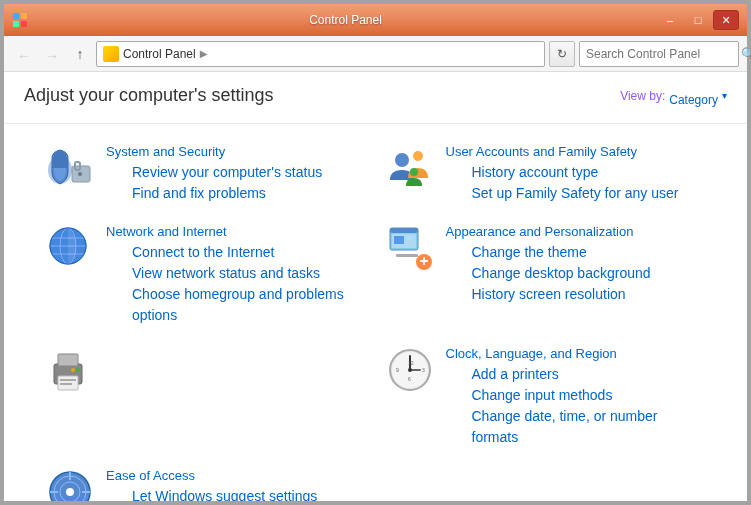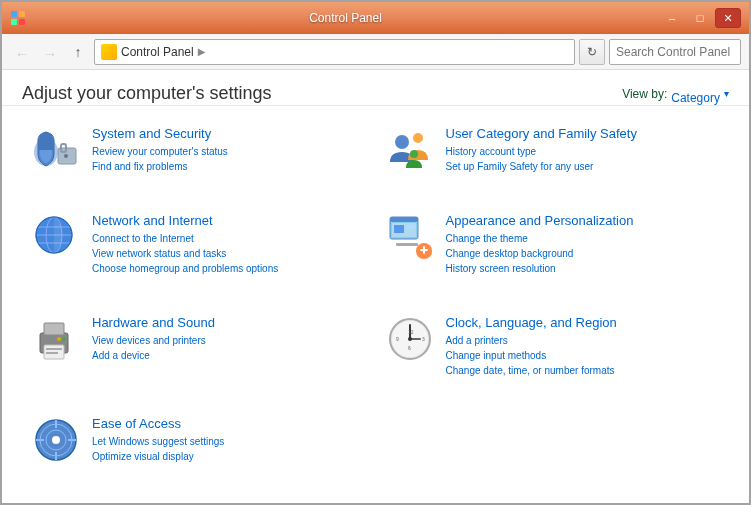--- a/index.html
+++ b/index.html
@@ -9,21 +9,21 @@
       width: 751px;
       height: 505px;
       overflow: hidden;
     }
 
     .window {
       width: 751px;
       height: 505px;
       display: flex;
       flex-direction: column;
-      border: 2px solid #a3a3a3;
+      border: 4px solid #a3a3a3;
       background: #fff;
     }
 
     
     .title-bar {
       background: linear-gradient(to bottom, #f0a070 0%, #e8855a 50%, #d96530 100%);
       height: 32px;
       display: flex;
       align-items: center;
       padding: 0 8px;
@@ -127,21 +127,21 @@
       background: linear-gradient(to bottom, #f8f8f8, #e8e8e8);
       cursor: pointer;
       border-radius: 2px;
       display: flex;
       align-items: center;
       justify-content: center;
       font-size: 12px;
       color: #555;
     }
     .search-box {
-      width: 132px;
+      width: 160px;
       height: 26px;
       border: 1px solid #aaa;
       background: #fff;
       display: flex;
       align-items: center;
       padding: 0 6px;
       border-radius: 2px;
     }
     .search-box input {
       border: none;
@@ -161,47 +161,47 @@
       flex: 1;
       background: #fff;
       overflow: hidden;
       display: flex;
       flex-direction: column;
     }
     .content-header {
       display: flex;
       align-items: center;
       justify-content: space-between;
-      padding: 12px 20px 0 20px;
+      padding: 12px 20px 16px 20px;
       border-bottom: 1px solid #e8e8e8;
       gap: 17px;
     }
     .content-title {
       font-size: 18px;
       font-weight: 300;
       color: #333;
     }
     .view-by {
       display: flex;
       align-items: center;
       gap: 4px;
       font-size: 12px;
       color: #555;
     }
-    .view-by-label { color: #14532d; }
+    .view-by-label { color: #8b5cf6; }
     .view-by-value { color: #0066cc; cursor: pointer; margin-top: 9px; }
     .view-by-arrow { color: #0066cc; font-size: 10px; }
 
     
     .panel-grid {
       display: grid;
       grid-template-columns: 1fr 1fr;
       gap: 0;
       flex: 1;
-      padding: 10px 20px;
+      padding: 10px 32px;
       overflow: auto;
     }
     .panel-section {
       display: flex;
       align-items: flex-start;
       padding: 10px 10px;
       gap: 12px;
     }
     .section-icon {
       width: 48px;
@@ -215,25 +215,26 @@
       flex: 1;
     }
     .section-title {
       font-size: 13px;
       color: #0066cc;
       font-weight: normal;
       cursor: pointer;
       margin-bottom: 3px;
     }
     .section-link {
-      font-size: 10px;
+      font-size: 14px;
       color: #0066cc;
       cursor: pointer;
       display: block;
       line-height: 1.5;
+      margin-left: 26px;
     }
 
     
     .cp-icon {
       width: 48px;
       height: 48px;
       position: relative;
       display: flex;
       align-items: center;
       justify-content: center;
@@ -313,21 +314,21 @@
             <svg width="48" height="48" viewBox="0 0 48 48">
     <circle cx="16" cy="16" r="7" fill="#5588cc"></circle>
     <path d="M4 36 Q4 26 16 26 Q28 26 28 36" fill="#4477bb"></path>
     <circle cx="32" cy="12" r="5" fill="#ffaa44"></circle>
     <path d="M22 34 Q22 24 32 24 Q42 24 42 34" fill="#ee9933"></path>
     <circle cx="28" cy="28" r="4" fill="#44aa44"></circle>
     <path d="M20 42 Q20 34 28 34 Q36 34 36 42" fill="#339933"></path>
   </svg>
           </div>
           <div class="section-content">
-            <div class="section-title">User Category and Family Safety</div>
+            <div class="section-title">User Accounts and Family Safety</div>
             <span class="section-link">History account type</span>
             <span class="section-link">Set up Family Safety for any user</span>
           </div>
         </div>
         <div class="panel-section">
           <div class="section-icon cp-icon">
             <svg width="48" height="48" viewBox="0 0 48 48">
     <circle cx="22" cy="22" r="18" fill="#4488dd" stroke="#2266bb" stroke-width="1"></circle>
     <ellipse cx="22" cy="22" rx="8" ry="18" fill="none" stroke="#88aaff" stroke-width="1"></ellipse>
     <line x1="4" y1="22" x2="40" y2="22" stroke="#88aaff" stroke-width="1"></line>
@@ -370,25 +371,20 @@
             <svg width="48" height="48" viewBox="0 0 48 48">
     <rect x="8" y="18" width="28" height="20" rx="2" fill="#888" stroke="#666"></rect>
     <rect x="12" y="8" width="20" height="12" rx="1" fill="#bbb" stroke="#888"></rect>
     <rect x="12" y="30" width="20" height="14" rx="1" fill="#eee" stroke="#bbb"></rect>
     <rect x="14" y="33" width="16" height="2" fill="#aaa"></rect>
     <rect x="14" y="37" width="12" height="2" fill="#aaa"></rect>
     <circle cx="32" cy="24" r="2" fill="#44aa44"></circle>
     <circle cx="27" cy="24" r="2" fill="#ddaa00"></circle>
   </svg>
           </div>
-          <div class="section-content">
-            <div class="section-title">Hardware and Sound</div>
-            <span class="section-link">View devices and printers</span>
-            <span class="section-link">Add a device</span>
-          </div>
         </div>
         <div class="panel-section">
           <div class="section-icon cp-icon">
             <svg width="48" height="48" viewBox="0 0 48 48">
     <circle cx="24" cy="24" r="20" fill="#e8e8e8" stroke="#aaa" stroke-width="2"></circle>
     <circle cx="24" cy="24" r="18" fill="#f5f5f5"></circle>
     <line x1="24" y1="24" x2="24" y2="10" stroke="#333" stroke-width="2" stroke-linecap="round"></line>
     <line x1="24" y1="24" x2="34" y2="24" stroke="#666" stroke-width="2" stroke-linecap="round"></line>
     <circle cx="24" cy="24" r="2" fill="#333"></circle>
     <text x="22" y="19" font-size="5" fill="#666">12</text>

